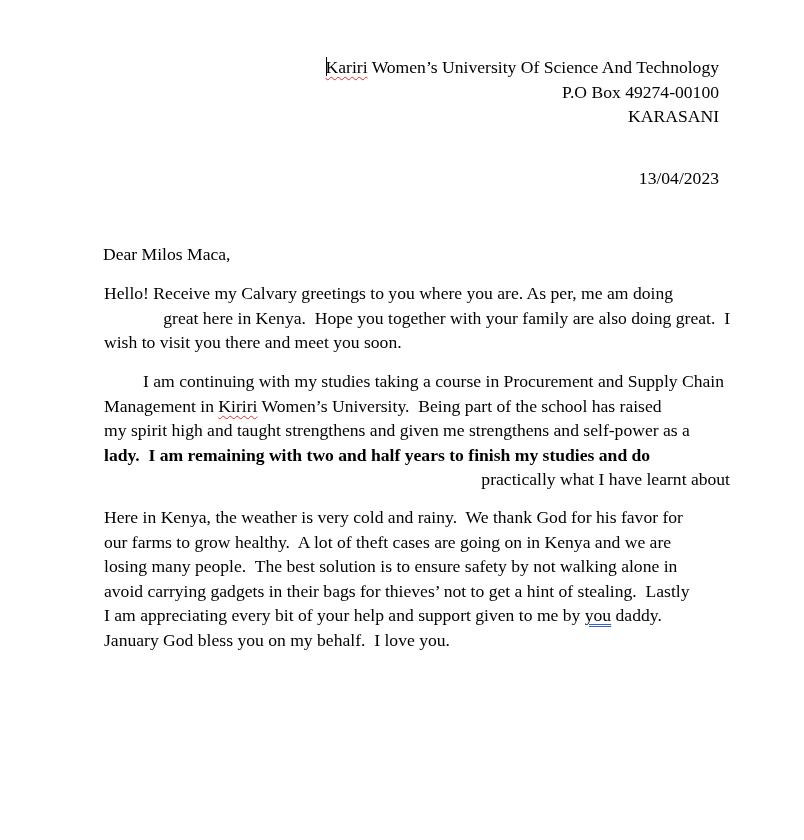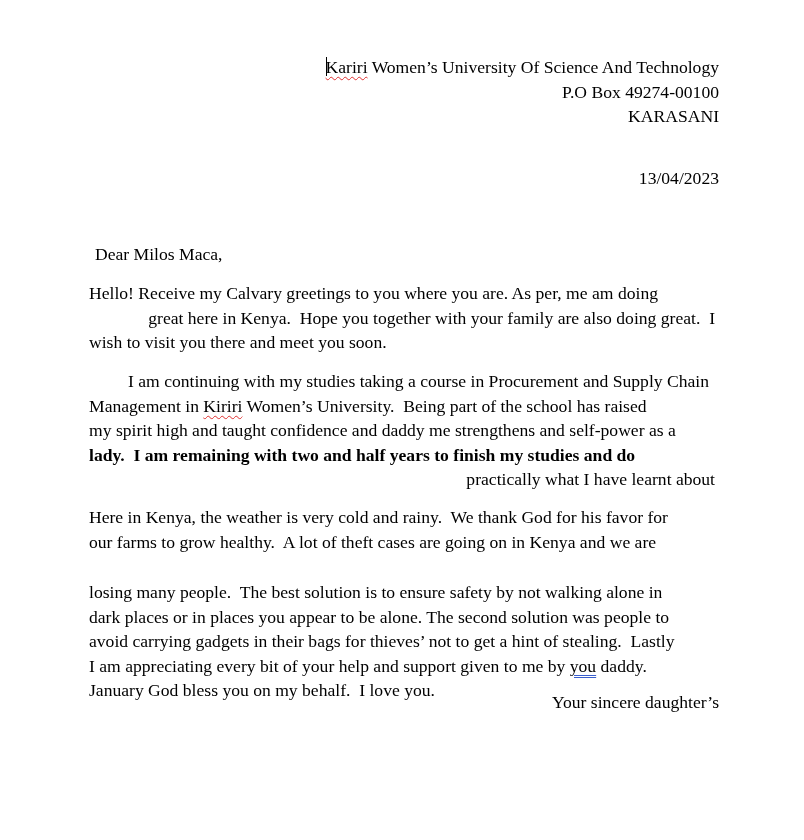--- a/index.html
+++ b/index.html
@@ -34,24 +34,24 @@
       line-height: 24.5px;
     }
     .addr { top: 55px; }
     .date { top: 166px; line-height: 24.5px; }
     .body-text {
       position: absolute;
       left: 95px;
       width: 625px;
       line-height: 24.5px;
     }
-    .salutation { top: 242px; white-space: nowrap; }
+    .salutation { top: 242px; white-space: nowrap; margin-left: 8px; }
     .para {
       position: absolute;
-      left: 89px;
+      left: 104px;
       width: 626px;
       line-height: 24.5px;
     }
     .p1 { top: 281px; }
     .p2 { top: 369px; }
     .p3 { top: 505px; }
     .closing { top: 690px; line-height: 24.5px; }
     .signature { top: 766px; line-height: 24.5px; }
     .line {
       display: block;
@@ -93,31 +93,29 @@
 
   <div class="para p1">
     <span class="line" style="white-space: pre;">Hello! Receive my Calvary greetings to you where you are. As per, me am doing</span>
     <span class="line" style="white-space: pre; text-align: right;">great here in Kenya.  Hope you together with your family are also doing great.  I</span>
     <span class="line" style="white-space: pre;">wish to visit you there and meet you soon.</span>
   </div>
 
   <div class="para p2">
     <span class="line" style="white-space: pre; margin-left: 39px;">I am continuing with my studies taking a course in Procurement and Supply Chain</span>
     <span class="line" style="white-space: pre;"><span style="white-space: pre;">Management in </span><span class="spell" style="white-space: pre;">Kiriri</span><span style="white-space: pre;"> Women’s University.  Being part of the school has raised</span></span>
-    <span class="line" style="white-space: pre;">my spirit high and taught confidence and daddy me strengthens and self-power as a</span>
+    <span class="line" style="white-space: pre;">my spirit high and taught strengthens and given me strengthens and self-power as a</span>
     <span class="line" style="white-space: pre; font-weight: bold;">lady.  I am remaining with two and half years to finish my studies and do</span>
     <span class="line" style="white-space: pre; text-align: right;">practically what I have learnt about</span>
   </div>
 
   <div class="para p3">
     <span class="line" style="white-space: pre;">Here in Kenya, the weather is very cold and rainy.  We thank God for his favor for</span>
     <span class="line" style="white-space: pre;">our farms to grow healthy.  A lot of theft cases are going on in Kenya and we are</span>
-    <span class="line" style="white-space: pre; margin-top: 26px;">losing many people.  The best solution is to ensure safety by not walking alone in</span>
-    <span class="line" style="white-space: pre;">dark places or in places you appear to be alone. The second solution was people to</span>
+    <span class="line" style="white-space: pre;">losing many people.  The best solution is to ensure safety by not walking alone in</span>
     <span class="line" style="white-space: pre;">avoid carrying gadgets in their bags for thieves’ not to get a hint of stealing.  Lastly</span>
     <span class="line" style="white-space: pre;"><span style="white-space: pre;">I am appreciating every bit of your help and support given to me by </span><span class="grammar" style="white-space: pre;">you</span><span style="white-space: pre;"> daddy.</span></span>
     <span class="line" style="white-space: pre;">January God bless you on my behalf.  I love you.</span>
   </div>
 
-  <div class="right-block closing">Your sincere daughter’s</div>
 
 
 </div>
 
 </body></html>

